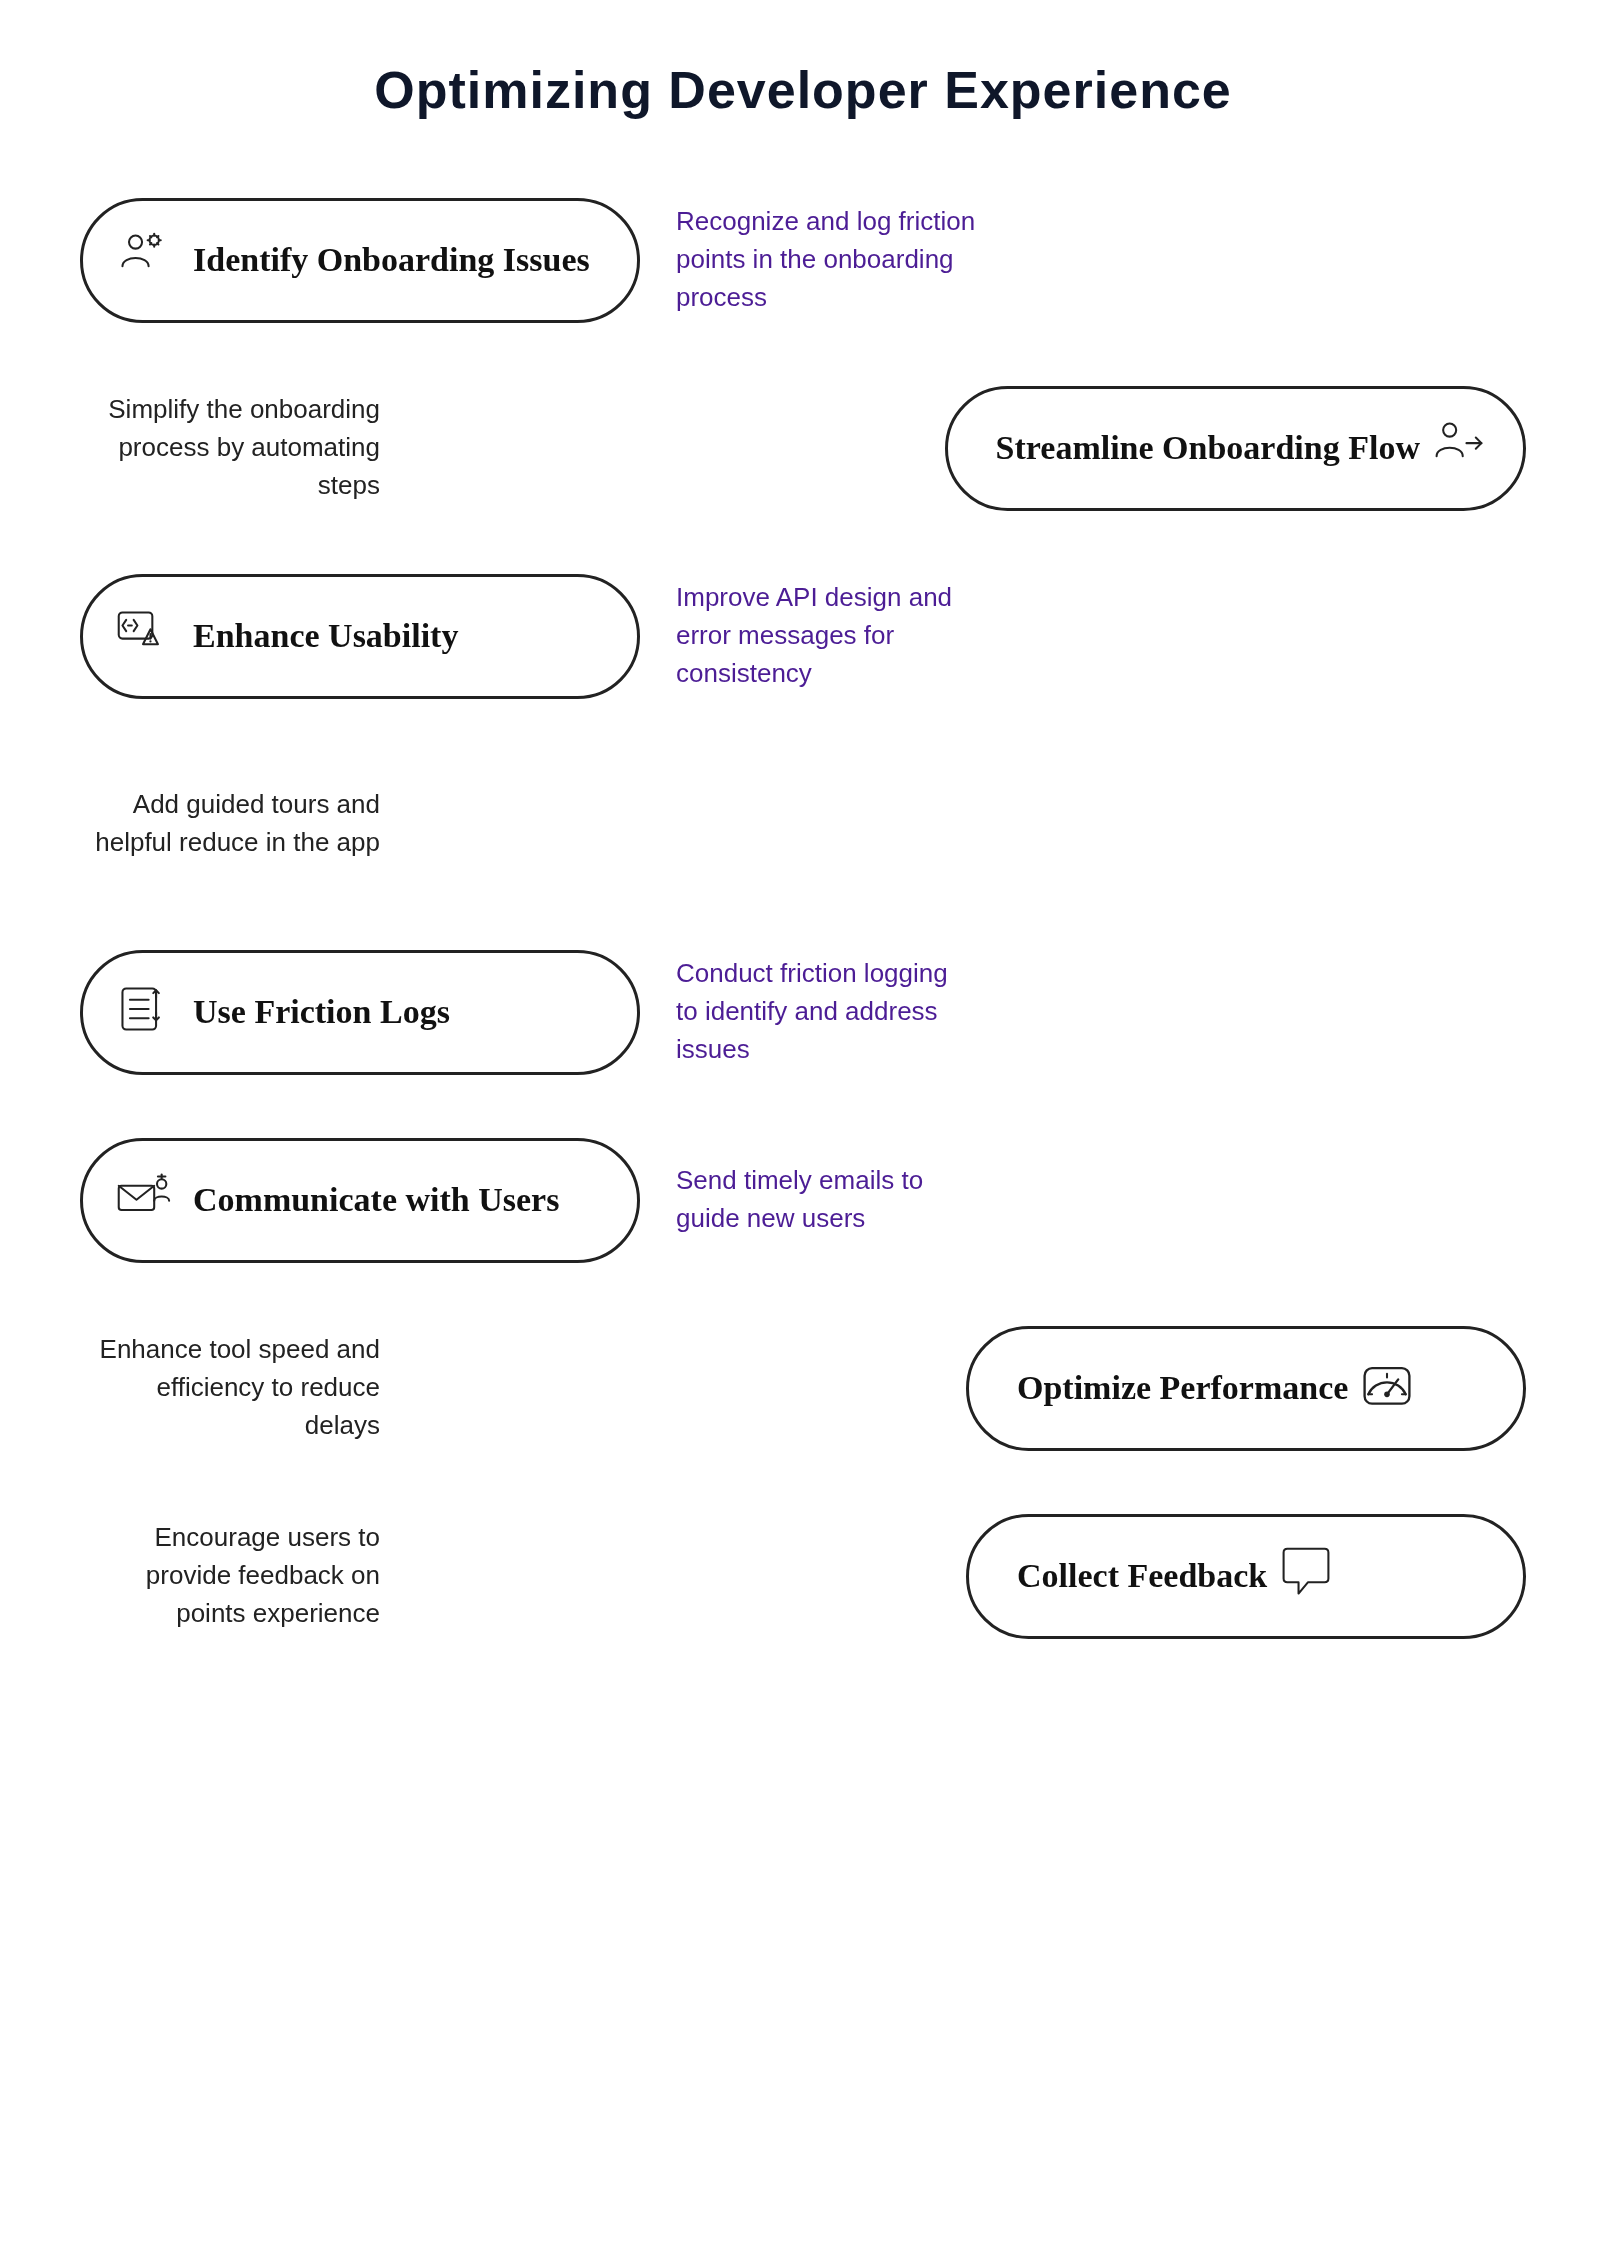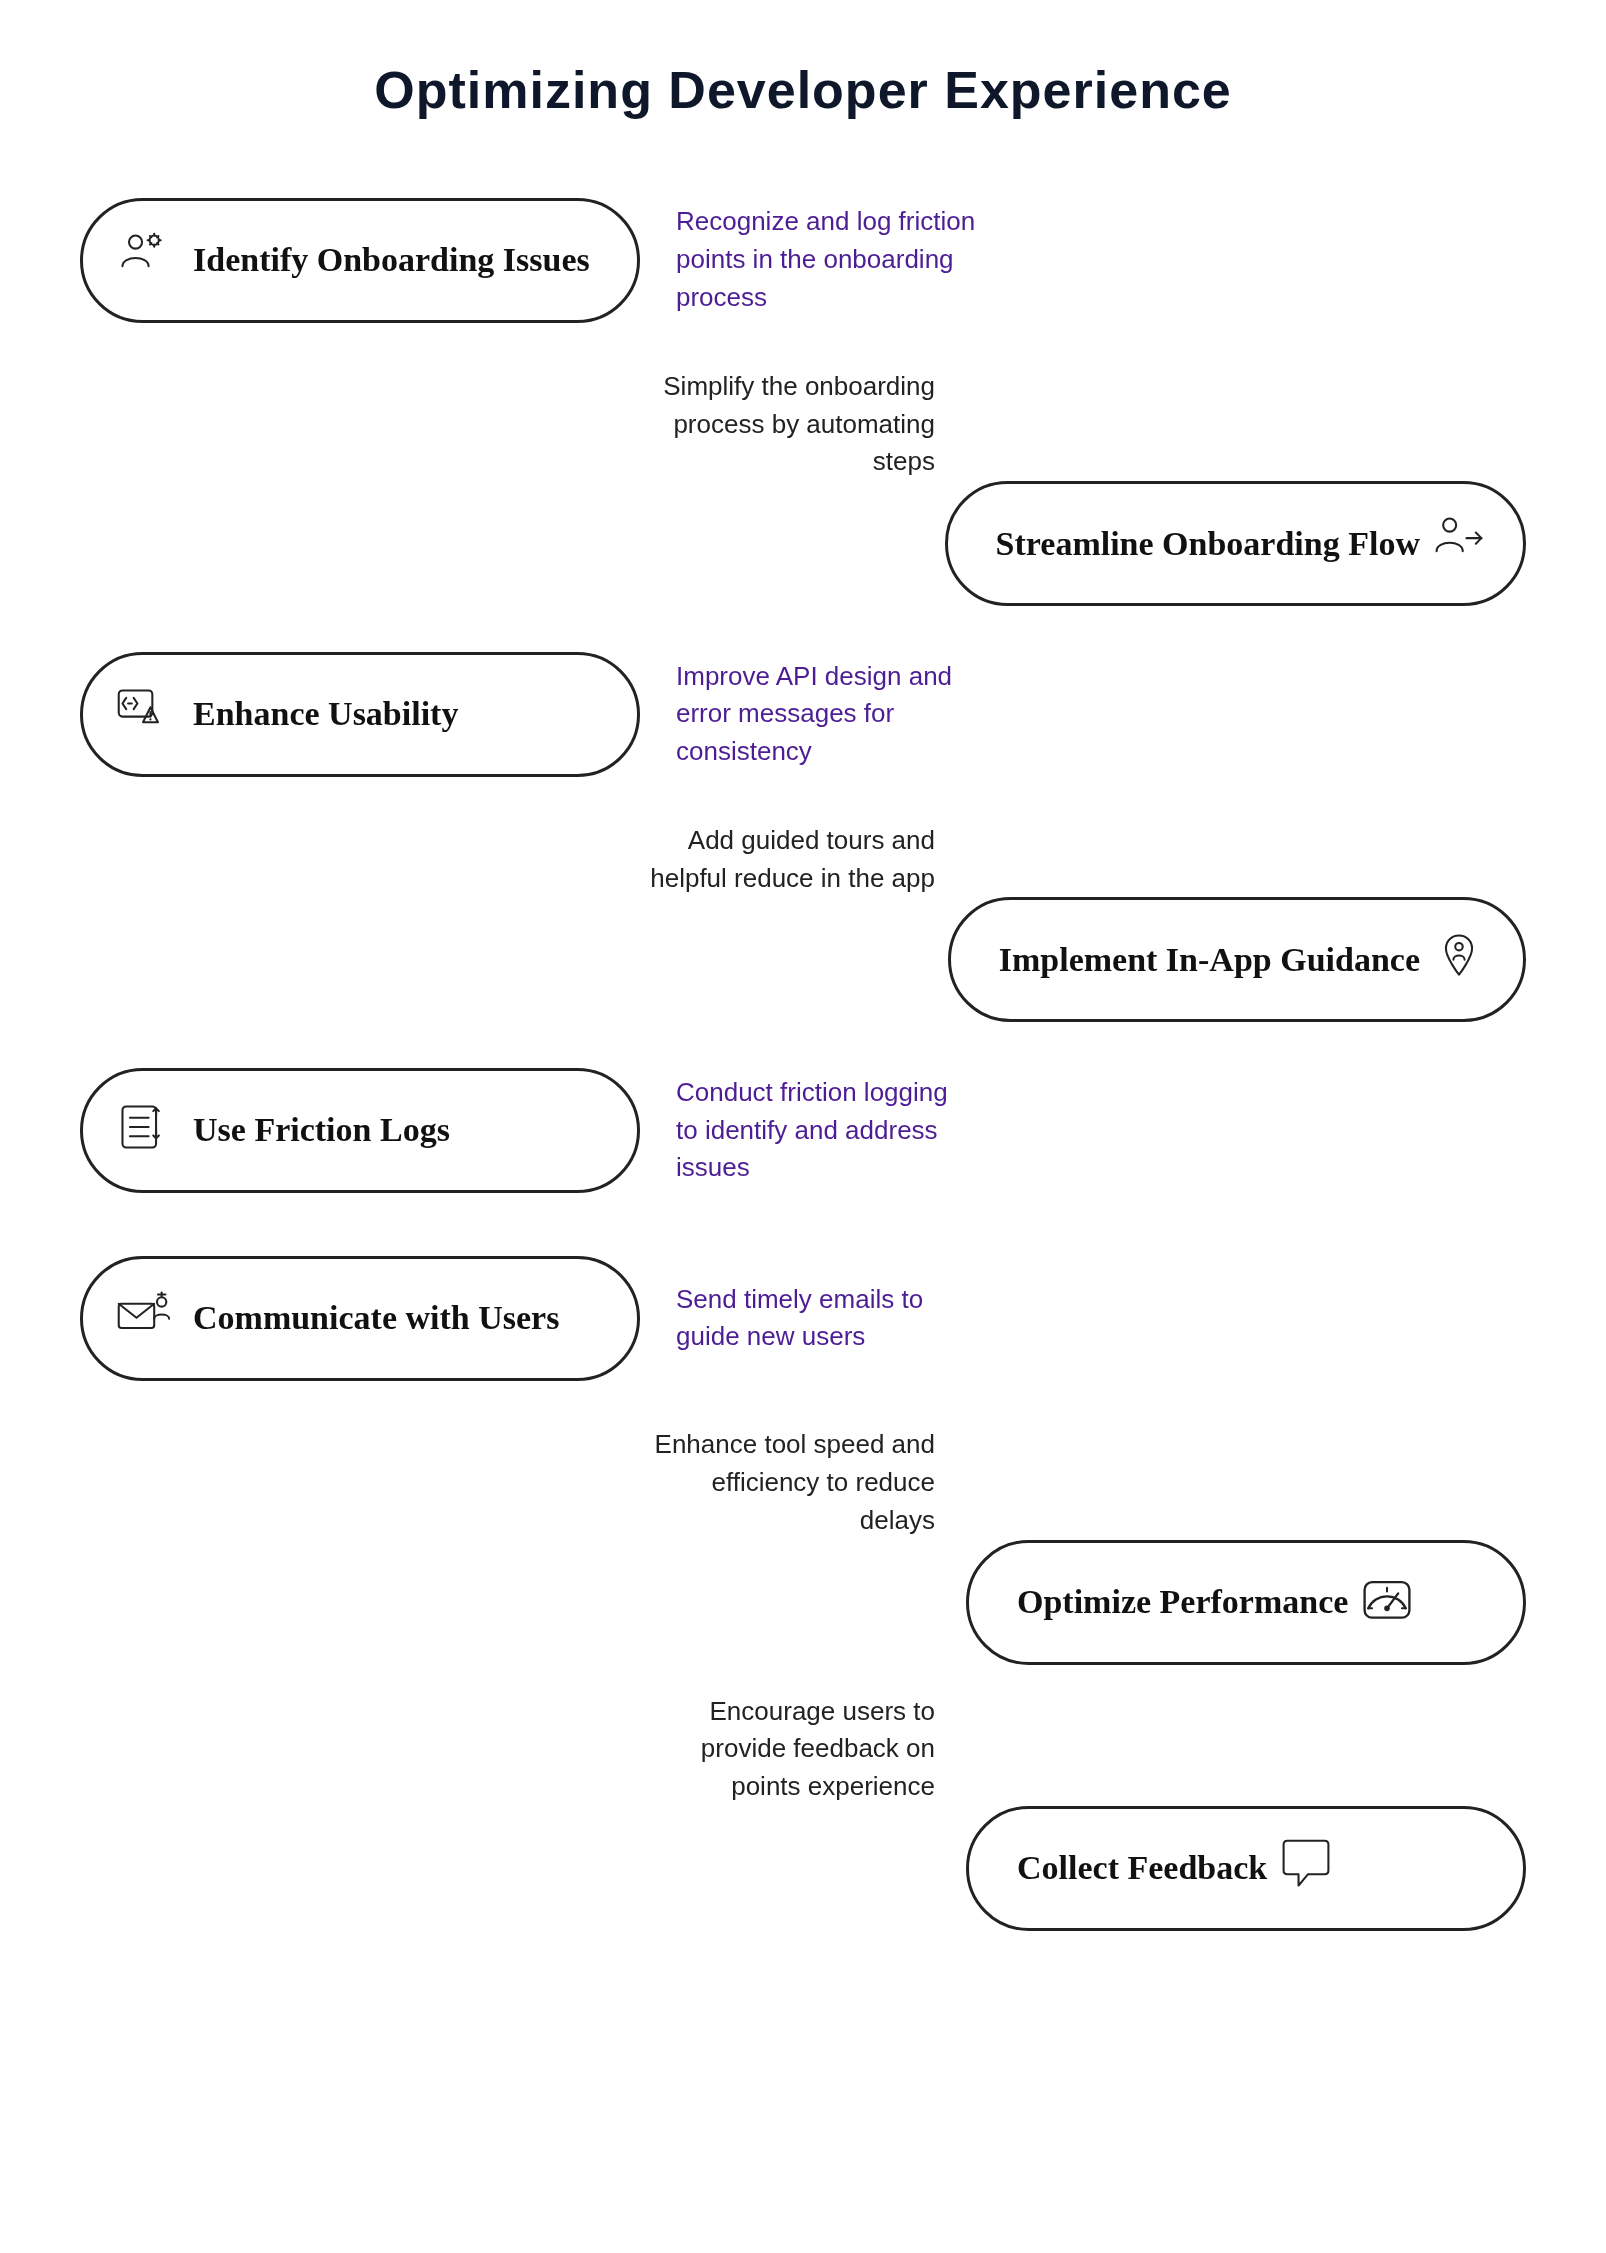--- a/index.html
+++ b/index.html
@@ -115,21 +115,20 @@
       margin-left: 36px;
       flex-shrink: 0;
     }
 
     
     .row-left {
       justify-content: flex-start;
     }
     .row-right {
       justify-content: flex-start;
-      flex-direction: column;
     }
   </style>
 </head>
 <body>
 
 <h1 class="page-title">Optimizing Developer Experience</h1>
 
 <div class="diagram">
 
   <div class="step-row row-left">
@@ -188,32 +187,20 @@
           <circle cx="38" cy="39" r="1.2" fill="#222" stroke="none"></circle>
         </svg>
       </span>
       <span class="pill-label">Enhance Usability</span>
     </div>
     <p class="desc-right">Improve API design and error messages for consistency</p>
   </div>
 
   <div class="step-row row-right">
     <p class="desc-left">Add guided tours and helpful reduce in the app</p>
-    <div class="pill-right">
-      <span class="pill-label">Implement In-App Guidance</span>
-      <span class="pill-icon">
-        <svg viewBox="0 0 60 60">
-
-          <path d="M30 8 C22 8 16 14 16 22 C16 32 30 50 30 50 C30 50 44 32 44 22 C44 14 38 8 30 8 Z"></path>
-
-          <circle cx="30" cy="20" r="4" fill="#fff" stroke="#222"></circle>
-          <path d="M24 34 C24 28 36 28 36 34" fill="none"></path>
-        </svg>
-      </span>
-    </div>
   </div>
 
   <div class="step-row row-left">
     <div class="pill-left">
       <span class="pill-icon">
         <svg viewBox="0 0 60 60">
 
           <rect x="8" y="8" width="36" height="44" rx="4"></rect>
           <line x1="16" y1="20" x2="36" y2="20"></line>
           <line x1="16" y1="30" x2="36" y2="30"></line>

